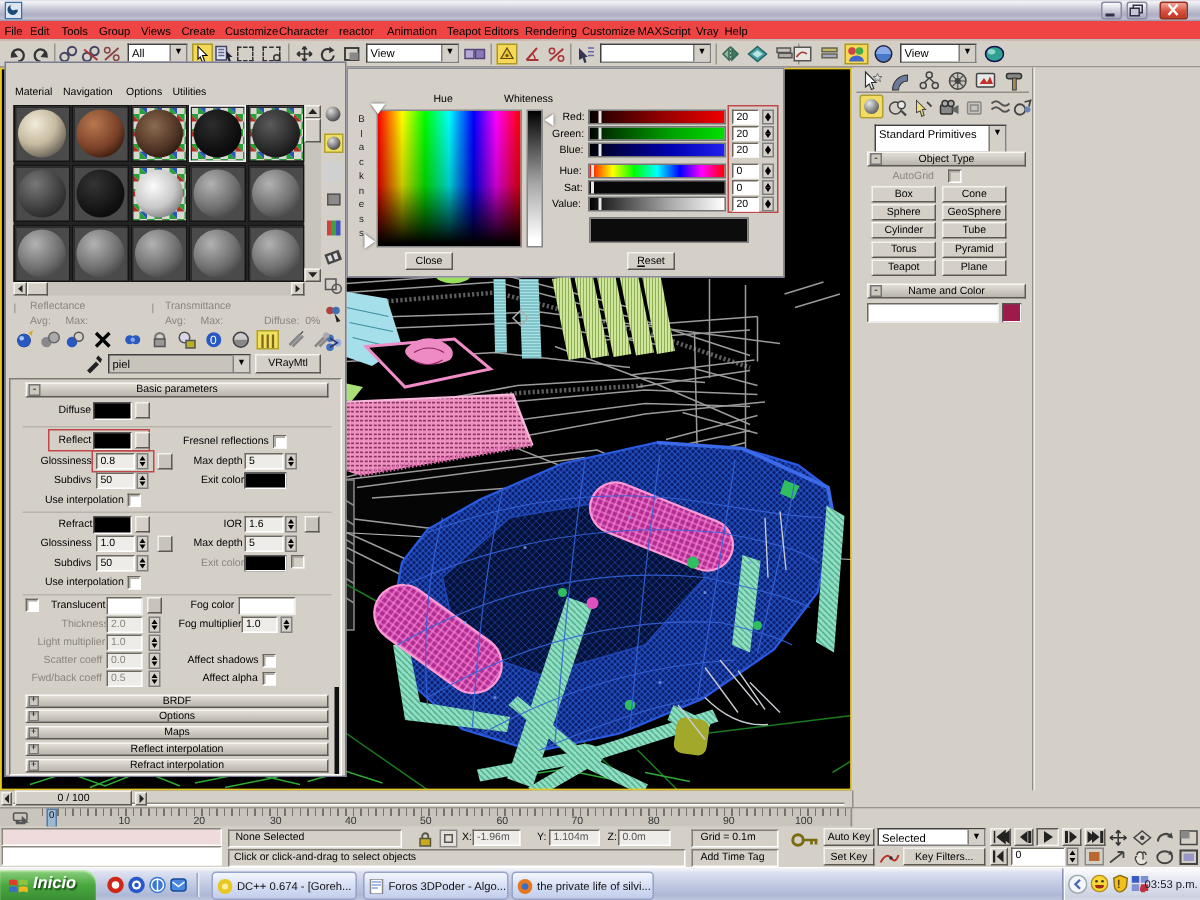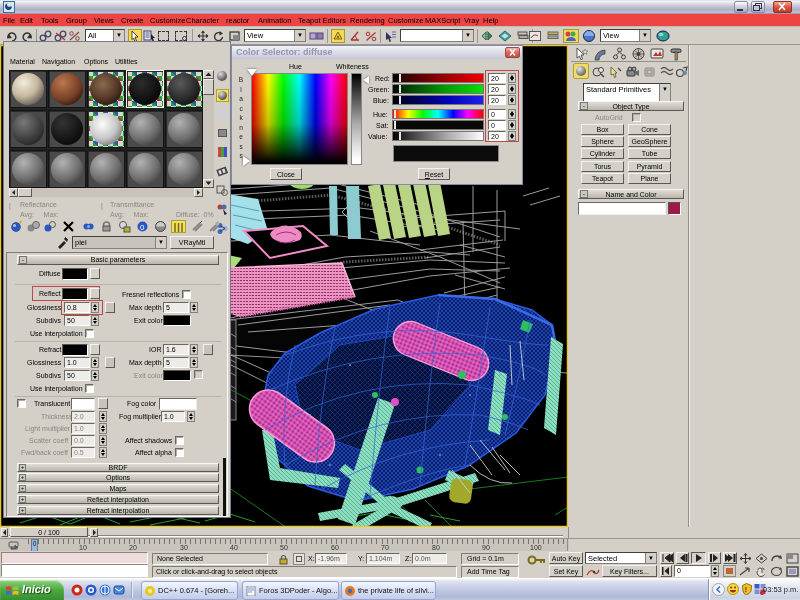--- a/index.html
+++ b/index.html
@@ -959,26 +959,20 @@
     <div class="abs" style="left:12px;top:232px;width:7px;height:7px;border:1px solid #777;font-size:6px;line-height:5px;text-align:center;background:#ccc8c0">+</div>
     <div class="rollbar" style="left:10px;top:242px;width:202px;height:9px;line-height:7px">Reflect interpolation</div>
     <div class="abs" style="left:12px;top:243px;width:7px;height:7px;border:1px solid #777;font-size:6px;line-height:5px;text-align:center;background:#ccc8c0">+</div>
     <div class="rollbar" style="left:10px;top:253px;width:202px;height:9px;line-height:7px">Refract interpolation</div>
     <div class="abs" style="left:12px;top:254px;width:7px;height:7px;border:1px solid #777;font-size:6px;line-height:5px;text-align:center;background:#ccc8c0">+</div>
     <div class="abs" style="right:1px;top:205px;width:3px;height:58px;background:#111"></div>
   </div>
 </div>
 
 <div class="abs" id="colsel" style="left:231px;top:45px;width:292px;height:140px;background:#d4d0c8;border:1px solid #8a8aa0;">
-  <div class="abs" style="left:0;top:0;width:290px;height:13px;background:linear-gradient(180deg,#f2f2f8,#dcdce8 50%,#c6c6d8)">
-    <span class="abs" style="left:4px;top:1px;font-size:9px;font-weight:bold;color:#9298ac">Color Selector: diffuse</span>
-    <div class="tbtn close" style="right:2px;top:1px;width:15px;height:11px;opacity:0.85"><svg width="13" height="9">
-            <path d="M4,1 L9,7.5 M9,1 L4,7.5" stroke="#fff" stroke-width="1.5"></path>
-          </svg></div>
-  </div>
   <span class="lbl" style="left:57px;top:17px">Hue</span>
   <span class="lbl" style="left:104px;top:17px">Whiteness</span>
 
   <div class="abs" style="left:5px;top:29px;width:8px;font-size:6.5px;color:#222;line-height:9.5px;text-align:center">B<br>l<br>a<br>c<br>k<br>n<br>e<br>s<br>s</div>
 
   <div class="abs" style="left:19px;top:27px;width:97px;height:92px;border:1px solid #888;
     background:linear-gradient(to bottom, rgba(0,0,0,0) 0%, rgba(0,0,0,0.22) 55%, rgba(0,0,0,0.75) 85%, #000 98%),
                linear-gradient(to right,#f00 0%,#ff0 17%,#0f0 33%,#0ff 50%,#00f 67%,#f0f 83%,#f00 100%);
     background-blend-mode:multiply;"></div>
   <div class="abs" style="left:15px;top:23px;width:0;height:0;border-left:5px solid transparent;border-right:5px solid transparent;border-top:7px solid #fff;filter:drop-shadow(0 0 1px #555)"></div>

